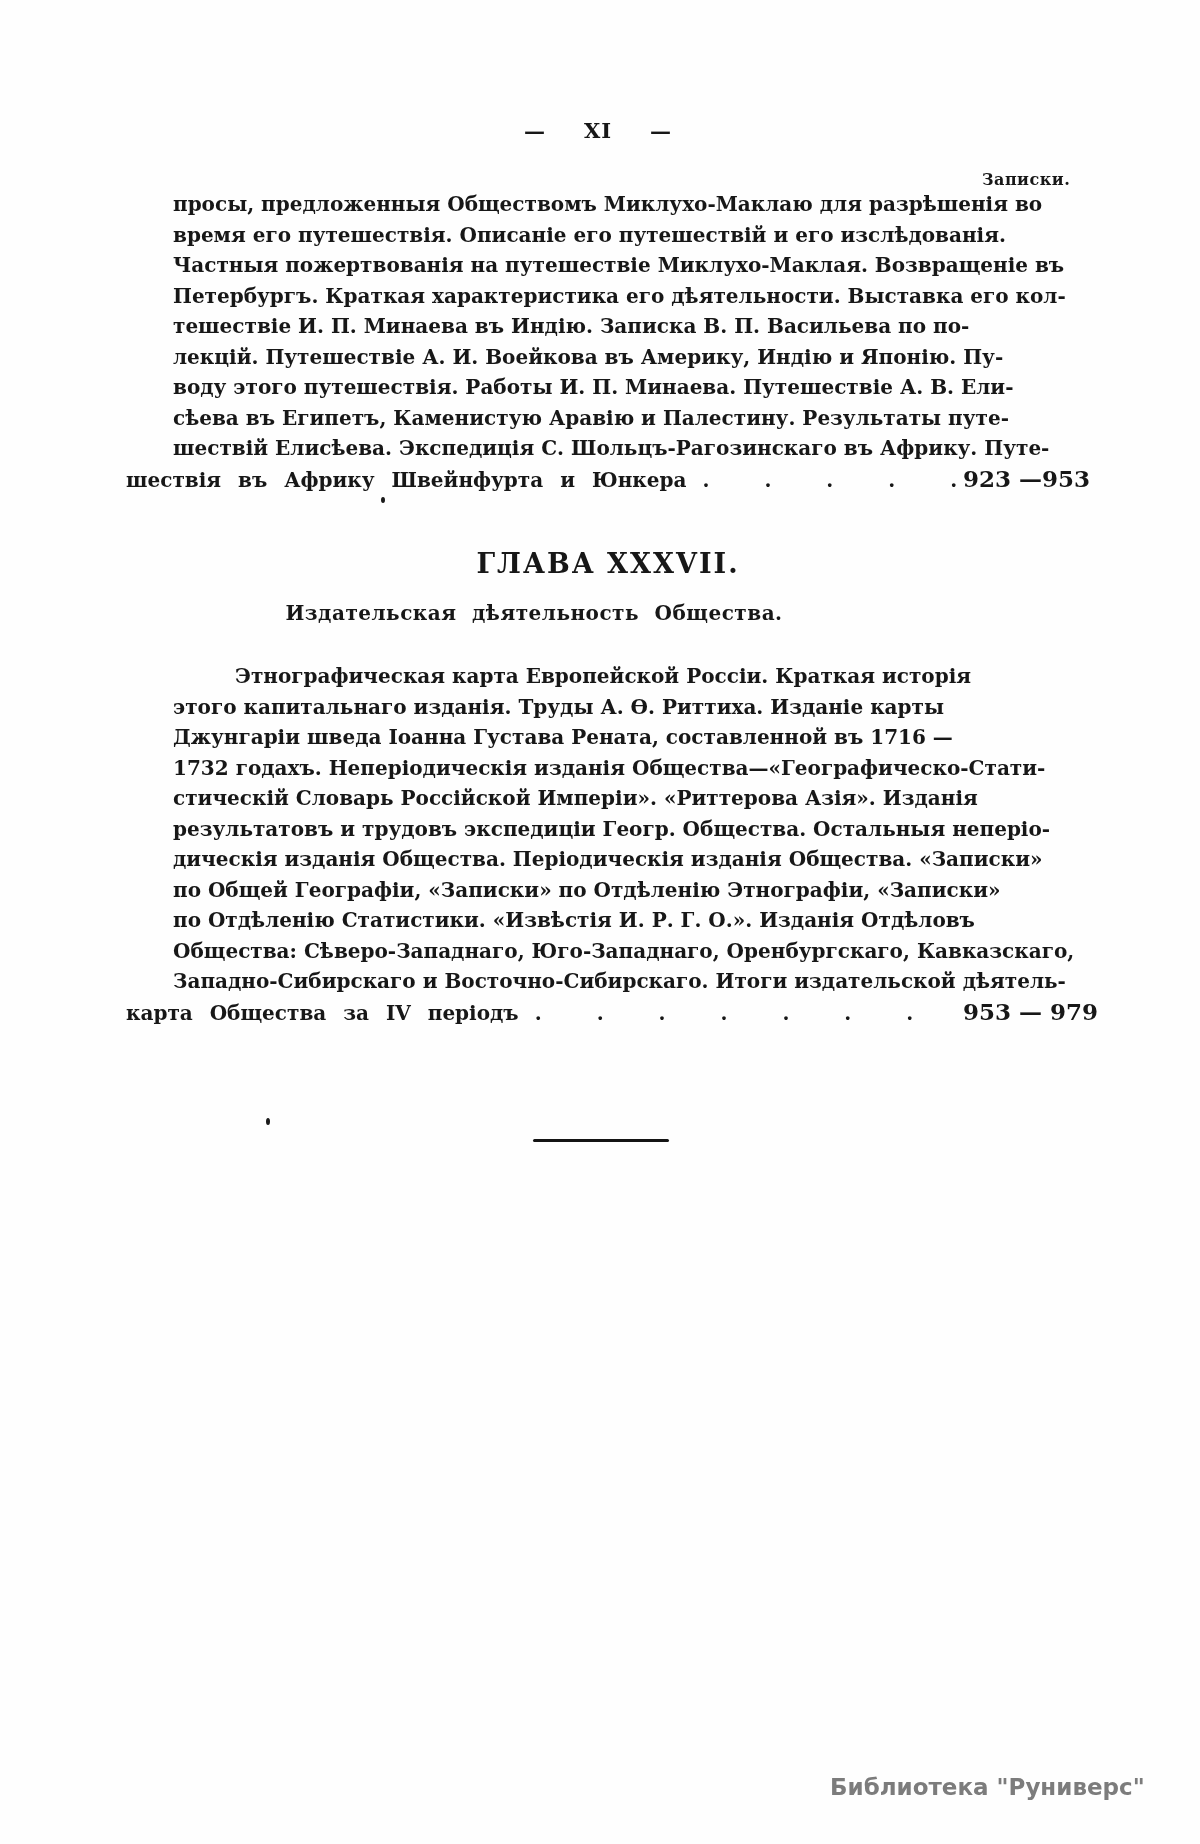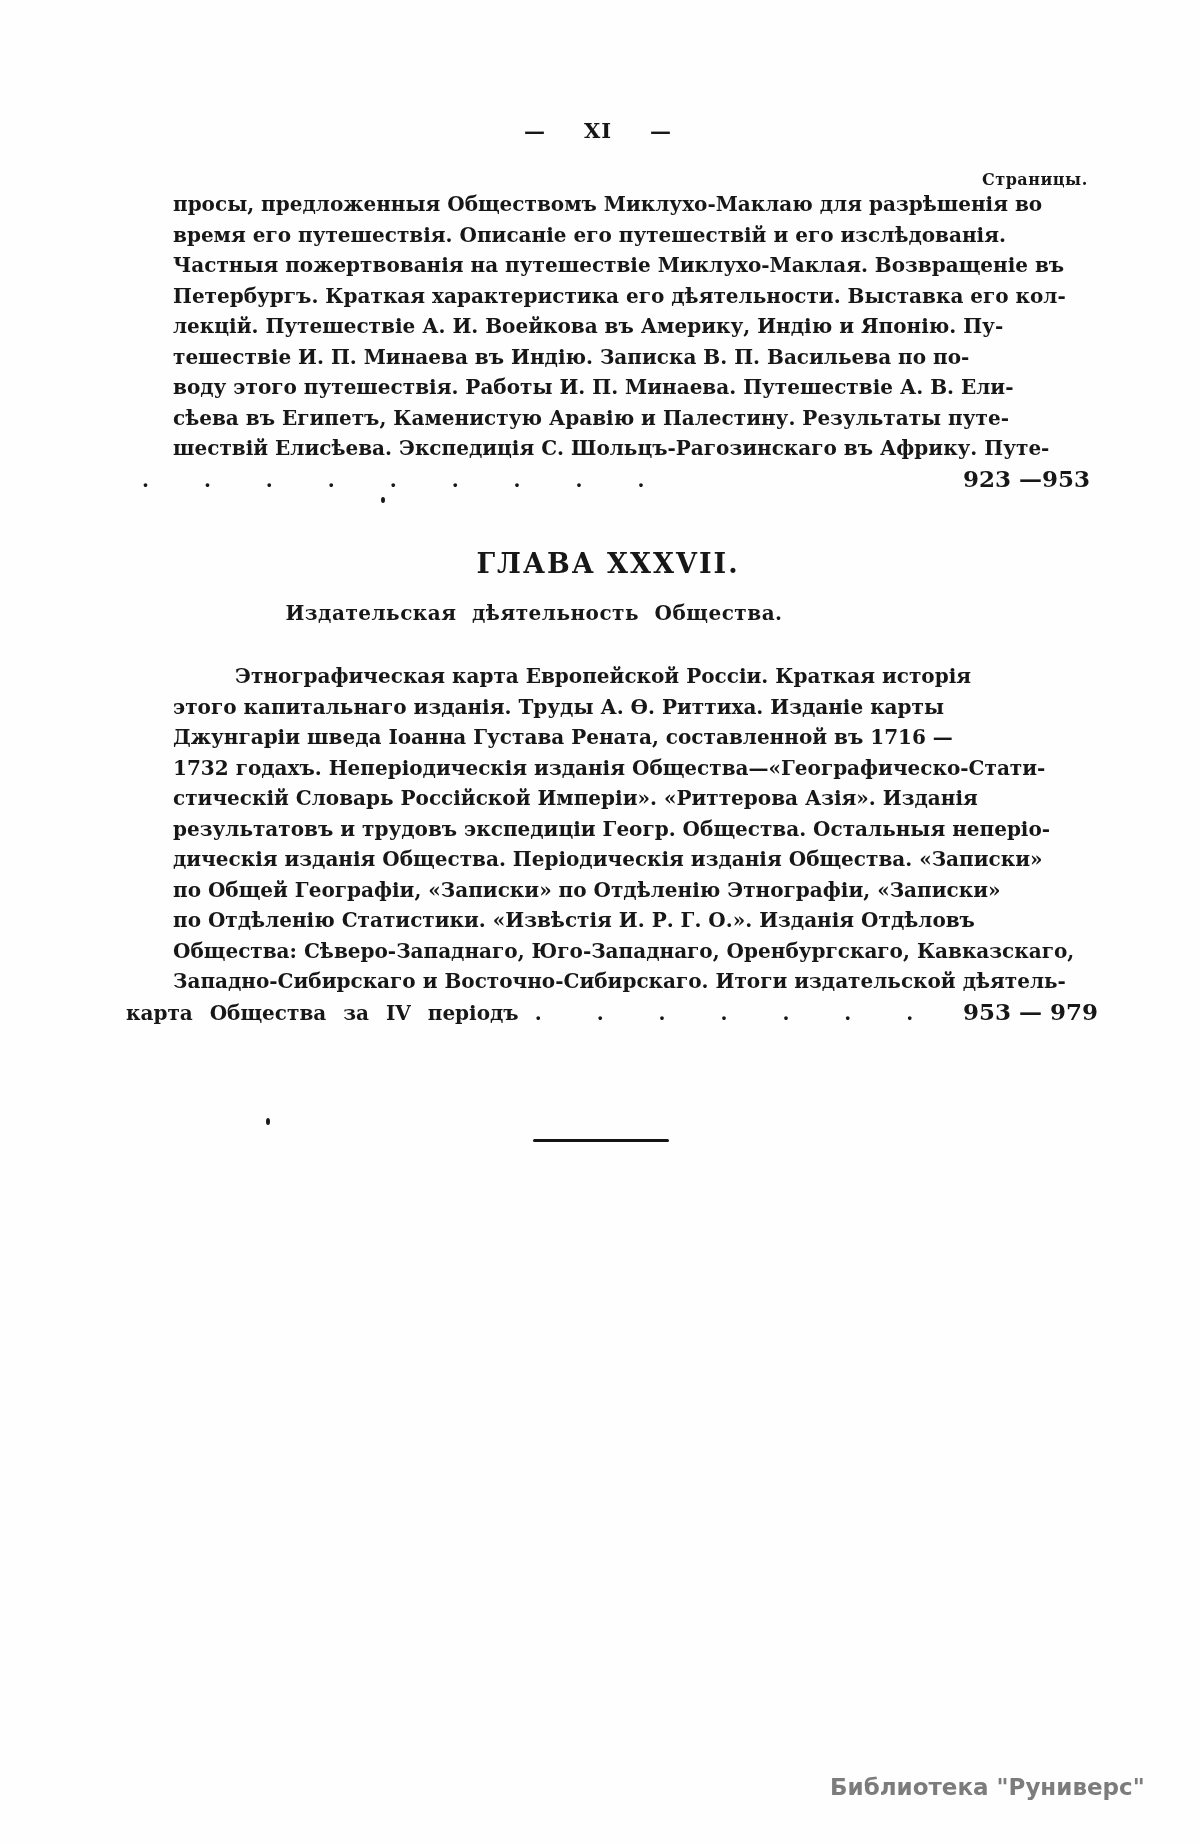--- a/index.html
+++ b/index.html
@@ -142,35 +142,36 @@
 </style>
 </head>
 <body>
 
 <div class="running-head">
   <span>—</span>
   <span>XI</span>
   <span>—</span>
 </div>
 
-<div class="pages-col-label">Страницы.</div>
+<div class="pages-col-label">Записки.</div>
 
 <div class="toc-entry entry-1">
   <div class="lines">
       <div>просы, предложенныя Обществомъ Миклухо-Маклаю для разрѣшенія во</div>
       <div>время его путешествія. Описаніе его путешествій и его изслѣдованія.</div>
       <div>Частныя пожертвованія на путешествіе Миклухо-Маклая. Возвращеніе въ</div>
       <div>Петербургъ. Краткая характеристика его дѣятельности. Выставка его кол-</div>
+      <div>тешествіе И. П. Минаева въ Индію. Записка В. П. Васильева по по-</div>
       <div>лекцій. Путешествіе А. И. Воейкова въ Америку, Индію и Японію. Пу-</div>
-      <div>тешествіе И. П. Минаева въ Индію. Записка В. П. Васильева по по-</div>
       <div>воду этого путешествія. Работы И. П. Минаева. Путешествіе А. В. Ели-</div>
       <div>сѣева въ Египетъ, Каменистую Аравію и Палестину. Результаты путе-</div>
       <div>шествій Елисѣева. Экспедиція С. Шольцъ-Рагозинскаго въ Африку. Путе-</div>
     </div>
   <div class="final-row">
+    <span class="final-text">шествія въ Африку Швейнфурта и Юнкера</span>
     <span class="dot-leader">. . . . . . . . .</span>
     <span class="page-range">923 —953</span>
   </div>
 </div>
 
 <div class="chapter-title">ГЛАВА XXXVII.</div>
 <div class="chapter-subtitle">Издательская дѣятельность Общества.</div>
 
 <div class="toc-entry entry-2">
   <div class="lines indent-first">

